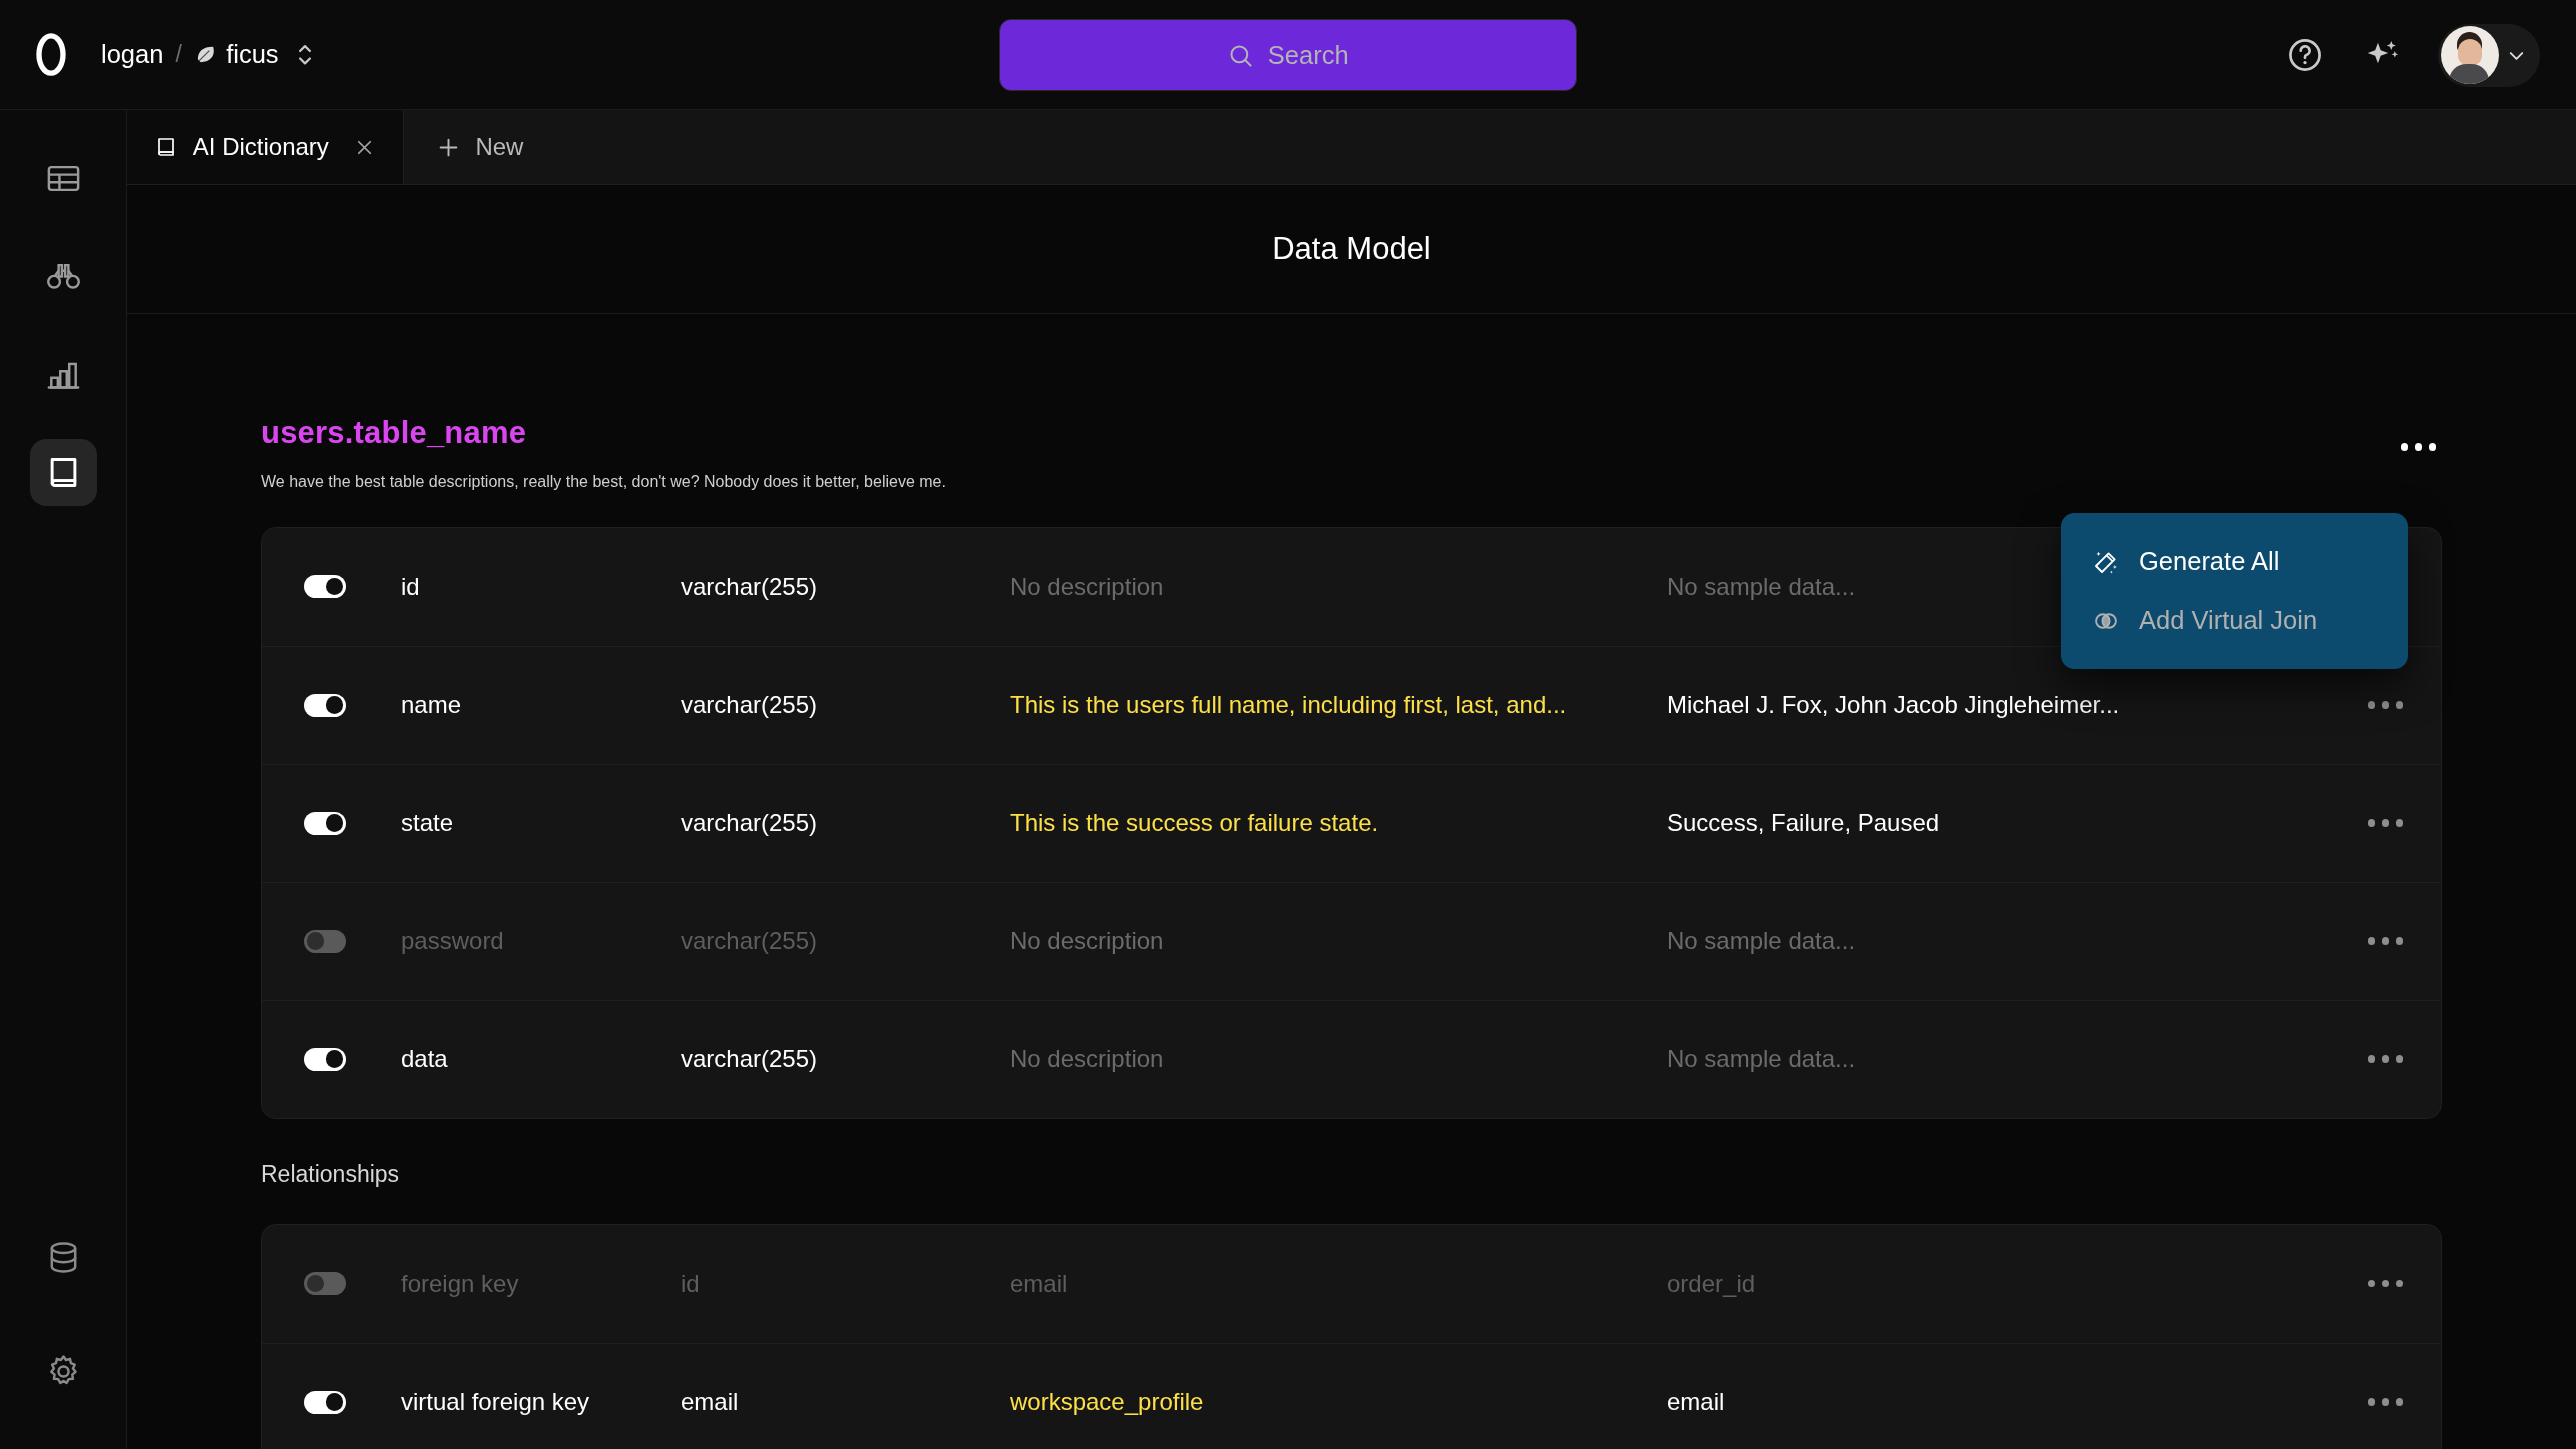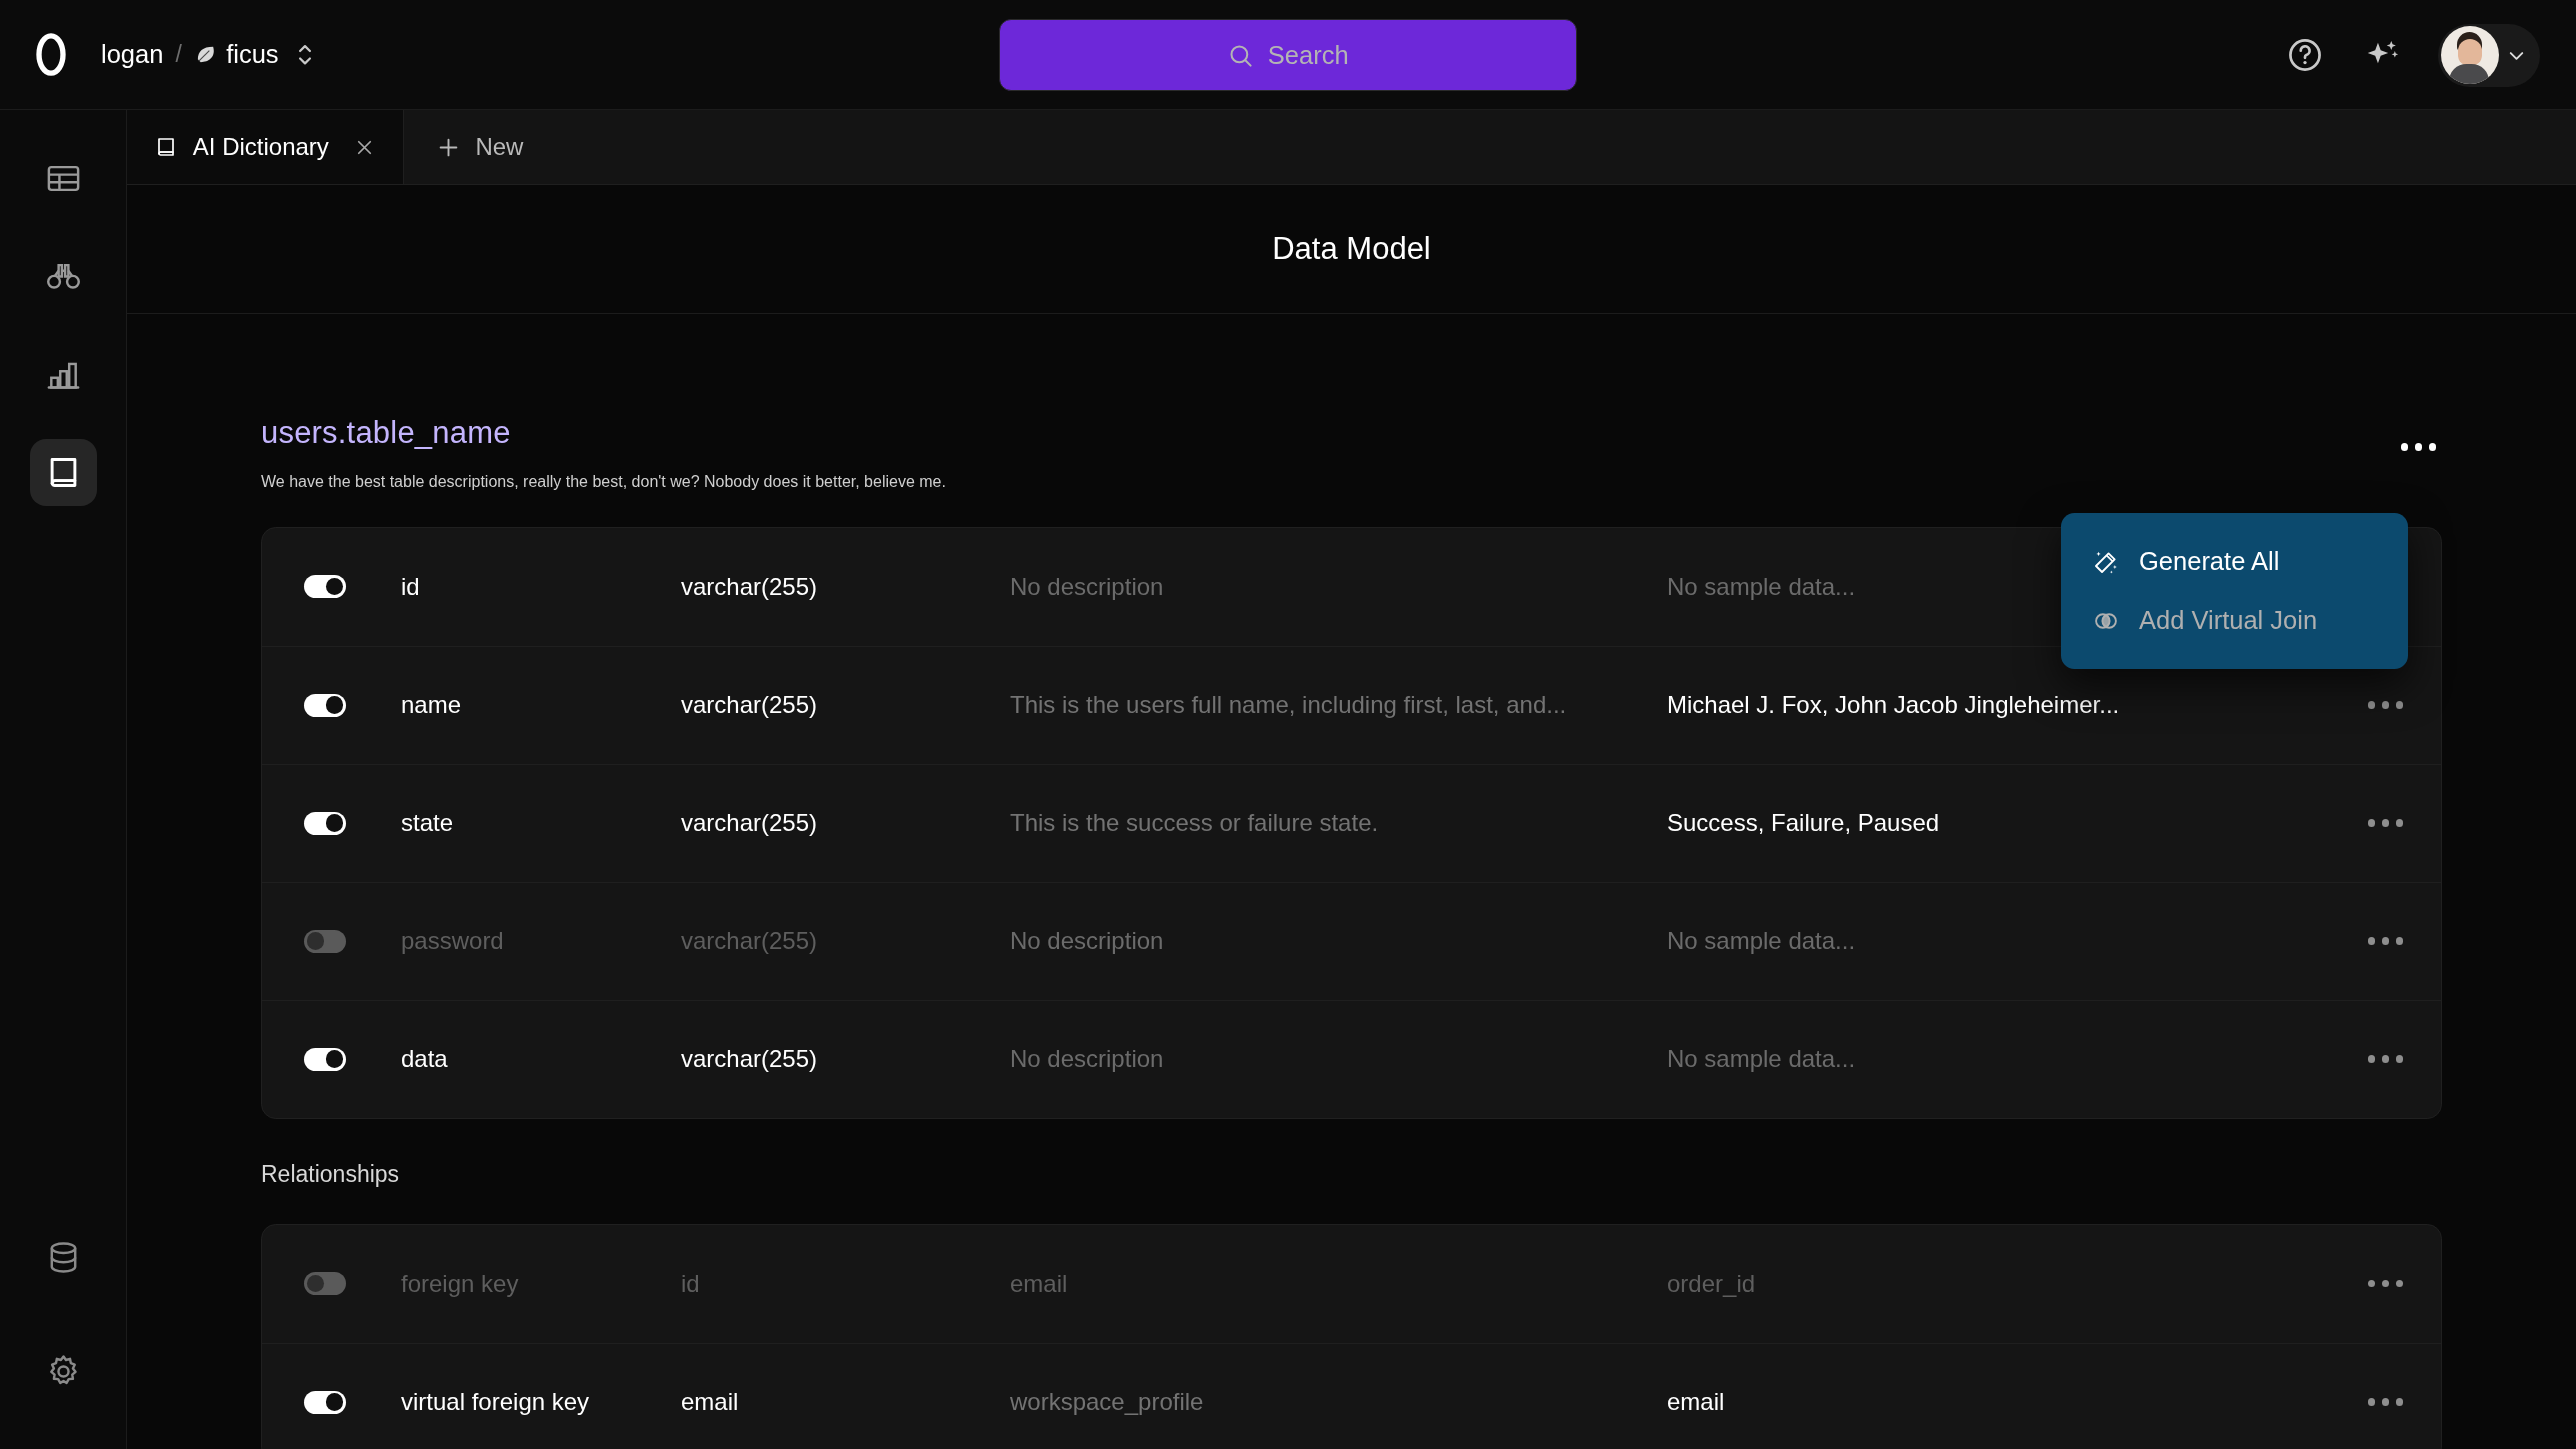--- a/index.html
+++ b/index.html
@@ -95,21 +95,21 @@
     position:absolute; left:127px; top:185px; width:2449px; height:129px;
     display:flex; align-items:center; justify-content:center;
     border-bottom:0.7px solid #1c1c1c;
   }
   .page-title{ font-size:31px; color:#ffffff; }
 
   
   .content{ position:absolute; left:127px; top:314px; width:2449px; height:1135px; overflow:hidden; }
   .section{ padding:101px 134px 0 134px; position:relative; }
   .sec-title-row{ display:flex; align-items:flex-start; justify-content:space-between; }
-  .tbl-name{ font-size:31px; font-weight:normal; color:#c4b5fd; letter-spacing:0.2px; }
+  .tbl-name{ font-size:31px; font-weight:bold; color:#d946ef; letter-spacing:0.2px; }
   .tbl-desc{ font-size:16px; color:#cfcfcf; margin-top:21.5px; }
   .head-dots{ width:47px; height:29.5px; display:flex; align-items:center; justify-content:center; margin-top:17.4px; }
   .dots{ display:flex; gap:6.7px; }
   .dots i{ width:7.4px; height:7.4px; border-radius:50%; background:#8e8e8e; display:block; }
   .dots.bright i{ background:#ffffff; }
 
   .card{
     margin-top:36px;
     background:#151515;
     border:0.7px solid #202020;
@@ -125,21 +125,21 @@
 
   .tgl{ width:42px; height:23px; border-radius:11.4px; position:relative; flex:0 0 42px; }
   .tgl.on{ background:#ffffff; }
   .tgl.off{ background:#5a5a5a; }
   .tgl .knob{ position:absolute; top:2.7px; width:17.4px; height:17.4px; border-radius:50%; }
   .tgl.on .knob{ right:2.7px; background:#101010; }
   .tgl.off .knob{ left:2.7px; background:#2e2e2e; }
 
   .c-name{ width:335px; padding-left:55px; font-size:24px; color:#ffffff; }
   .c-type{ width:329px; font-size:24px; color:#ffffff; }
-  .c-desc{ width:657px; font-size:24px; color:#737373; white-space:nowrap; overflow:hidden; }
+  .c-desc{ width:657px; font-size:24px; color:#fde047; white-space:nowrap; overflow:hidden; }
   .c-sample{ width:678px; font-size:24px; color:#ffffff; white-space:nowrap; overflow:hidden; }
   .c-dots{ margin-left:auto; width:47px; display:flex; justify-content:center; }
 
   .row.muted .c-name,
   .row.muted .c-type,
   .row.muted .c-desc,
   .row.muted .c-sample{ color:#5e5e5e; }
   .dim{ color:#6b6b6b !important; }
 
   .sub-head{ margin-top:42px; font-size:23px; color:#d8d8d8; }

